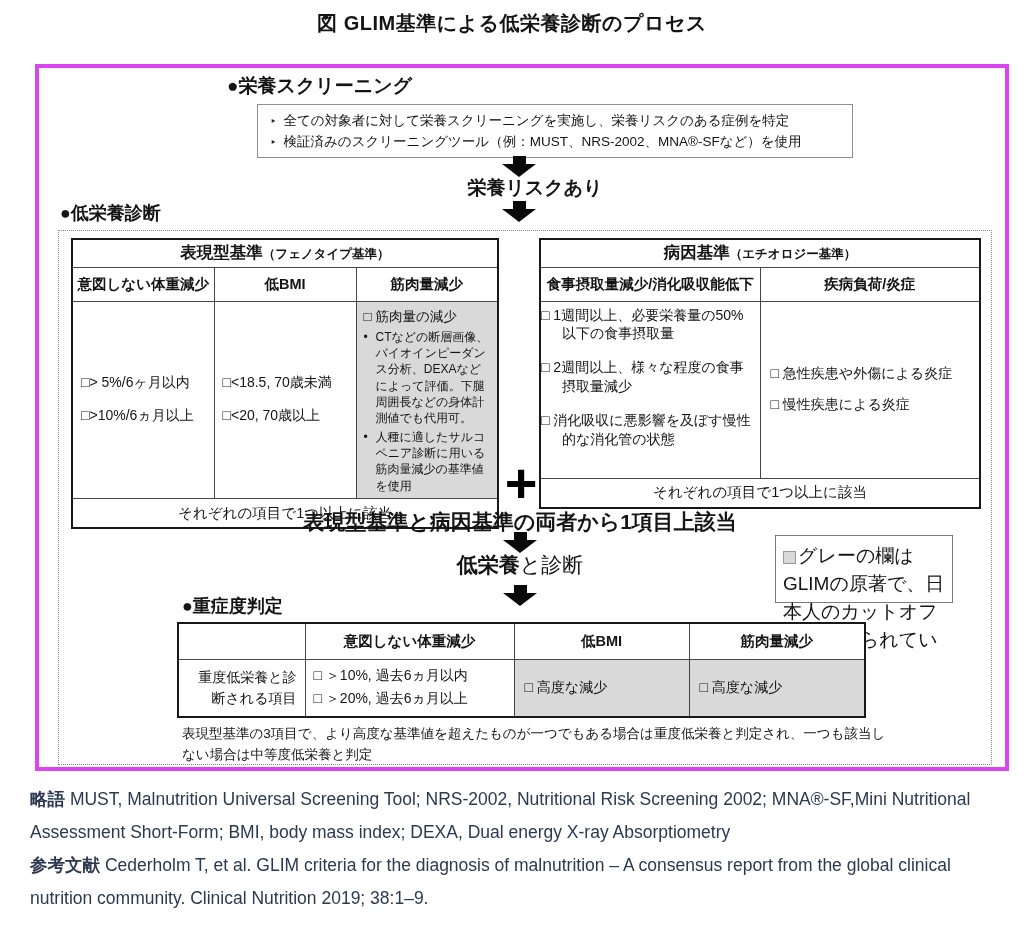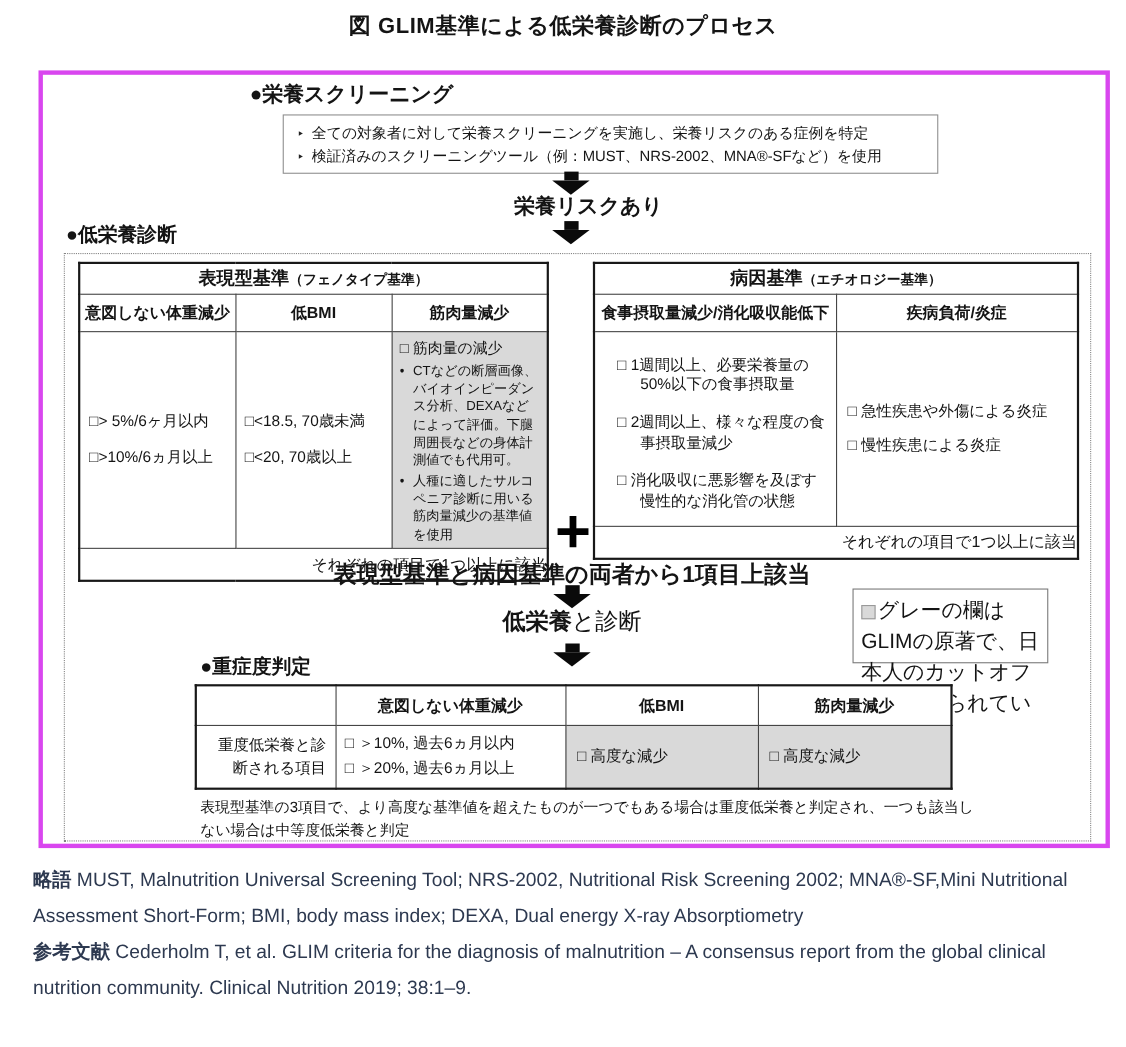--- a/index.html
+++ b/index.html
@@ -40,25 +40,25 @@
 
   .dotted { left:19px; top:162px; width:934px; height:535px; border:1px dotted #848484; }
 
   table.tbl { position:absolute; border-collapse:collapse; table-layout:fixed;
               background:#fff; border:2px solid #181818; }
   table.tbl th, table.tbl td { border:1px solid #454545; }
   .t-title { height:28px; text-align:center; font-size:16.5px; font-weight:bold; }
   .t-sub   { font-size:12.5px; font-weight:bold; }
   .colhead th { height:34px; font-size:14.5px; font-weight:bold; text-align:center; }
   .bodyrow td { height:177px; vertical-align:middle; font-size:14px; }
-  .t-foot  { height:30px; text-align:right; font-size:14.5px; }
+  .t-foot  { height:30px; text-align:center; font-size:14.5px; }
   .gray    { background:#d9d9d9; }
 
   .stack-c { display:flex; flex-direction:column; gap:15px; padding-left:8px; }
-  .stack-t { display:flex; flex-direction:column; gap:15px; padding:4px 8px 0 20px;margin-top:16px; }
+  .stack-t { display:flex; flex-direction:column; gap:15px; padding:4px 8px 0 0; }
   .chk { padding-left:21px; text-indent:-21px; line-height:1.35; }
 
   .g-wrap { padding:6px 6px 4px 7px; font-size:12px; line-height:1.36; }
   .g-title { font-size:13.5px; margin-bottom:3px; }
   .g-item { display:flex; gap:3px; margin-top:2px; }
   .g-dot { width:9px; flex:none; }
 
   .left-t  { left:12px; top:7px; width:428px; }
   .right-t { left:480px; top:7px; width:442px; }
 

